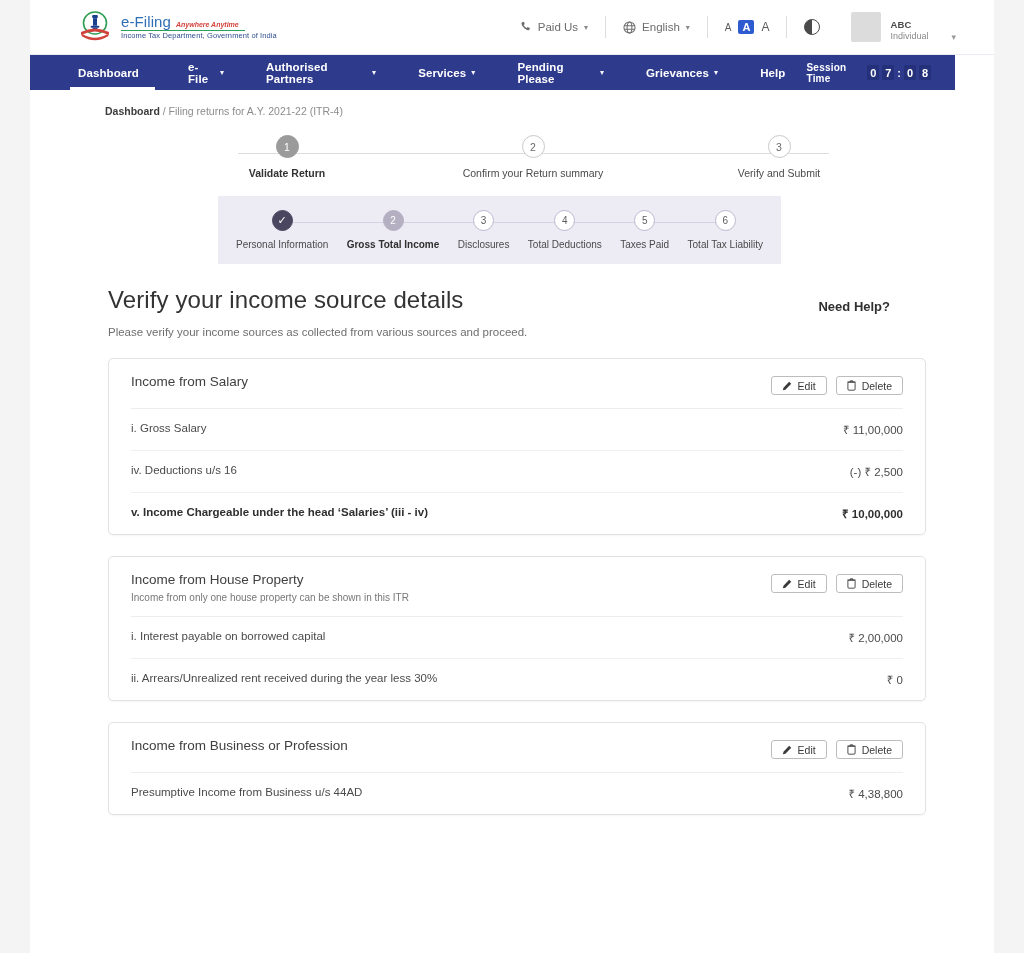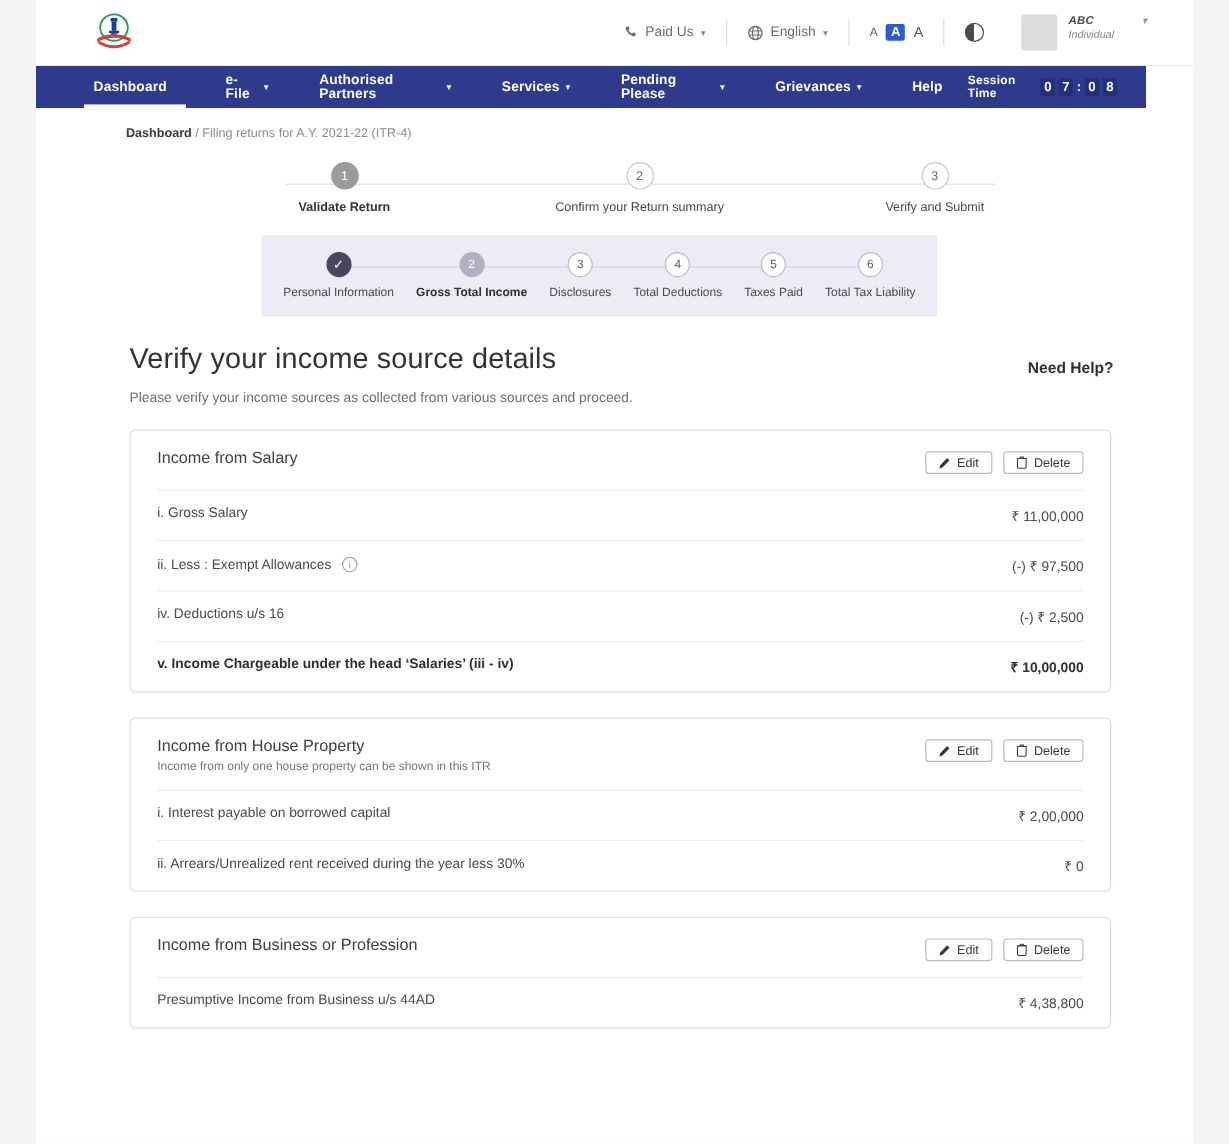--- a/index.html
+++ b/index.html
@@ -34,21 +34,21 @@
   .caret{font-size:8px;color:#8a8a8a;}
   .font-sizer{display:flex;align-items:center;gap:7px;padding:0 17px;}
   .fs{font-size:11px;color:#5a5a5a;}
   .fs.sel{background:#2f5bd0;color:#fff;padding:1px 4px;border-radius:2px;font-weight:bold;}
   .contrast{padding:0 17px;}
   .contrast-dot{
     width:14px;height:14px;border-radius:50%;
     border:1.6px solid #4a4a4a;
     background:linear-gradient(90deg,#4a4a4a 50%,#ffffff 50%);
   }
-  .profile{display:flex;align-items:flex-start;gap:9px;padding-left:14px;font-style:italic;}
+  .profile{display:flex;align-items:flex-end;gap:9px;padding-left:14px;}
   .avatar{width:30px;height:30px;background:#dcdcdc;border-radius:2px;}
   .profile-txt{line-height:1.25;}
   .profile-name{font-size:9.5px;color:#4a4a4a;font-weight:bold;letter-spacing:.2px;}
   .profile-role{font-size:9px;color:#8a8a8a;}
   .profile-caret{font-size:9px;color:#9a9a9a;margin-left:14px;}
   
   .navbar{
     height:35px;background:#2e3a8c;display:flex;align-items:center;
     padding:0 0 0 48px;box-sizing:border-box;
     width:925px;position:relative;
@@ -99,21 +99,21 @@
     width:21px;height:21px;border-radius:50%;background:#ffffff;border:1px solid #bdb9cf;
     display:flex;align-items:center;justify-content:center;font-size:10px;color:#5d5d5d;box-sizing:border-box;
   }
   .substep.done .sbubble{background:#4b4660;border-color:#4b4660;color:#ffffff;font-size:11px;}
   .substep.current .sbubble{background:#b4b0c2;border-color:#b4b0c2;color:#ffffff;}
   .sub-label{margin-top:8px;font-size:10px;color:#4a4a4a;white-space:nowrap;}
   .substep.current .sub-label{font-weight:bold;color:#2f2f2f;}
   
   .head{display:flex;align-items:flex-end;padding:22px 0 0 78px;}
   h1{margin:0;font-size:24px;font-weight:400;color:#333333;letter-spacing:.1px;}
-  .need-help{margin-left:auto;margin-right:66px;font-size:13px;font-weight:bold;color:#2f2f2f;}
+  .need-help{margin-left:auto;margin-right:104px;font-size:13px;font-weight:bold;color:#2f2f2f;}
   .subtitle{padding:12px 0 0 78px;font-size:11.5px;color:#6f6f6f;}
   
   .cards{padding:20px 68px 0 78px;}
   .card{
     border:1px solid #e2e2e2;border-radius:5px;background:#ffffff;
     box-shadow:0 1px 2px rgba(0,0,0,.04);margin-bottom:21px;
     padding:0 22px;
   }
   .card-head{display:flex;align-items:flex-start;padding:15px 0 13px 0;border-bottom:1px solid #ededed;}
   .card-title{font-size:13.5px;color:#404040;font-weight:400;}
@@ -149,20 +149,28 @@
         <svg width="34" height="34" viewBox="0 0 34 34">
           <ellipse cx="17" cy="13" rx="11.5" ry="11" fill="none" stroke="#2f9e54" stroke-width="1.6"></ellipse>
           <rect x="14.2" y="5" width="5.6" height="3.2" rx="1" fill="#1b3f8f"></rect>
           <rect x="15" y="8.2" width="4" height="7.5" fill="#1b3f8f"></rect>
           <rect x="12.6" y="15.7" width="8.8" height="2" rx="1" fill="#1b3f8f"></rect>
           <rect x="14.6" y="17.7" width="4.8" height="2.6" fill="#1b3f8f"></rect>
           <path d="M3 22 Q17 15 31 22 L31 25 Q17 18 3 25 Z" fill="#d2423c"></path>
           <path d="M4 25 Q17 33 30 25" fill="none" stroke="#d2423c" stroke-width="2.4"></path>
         </svg>
       </div>
+      <div class="brand-text">
+        <div class="brand-line1">
+          <span class="brand-efiling">e-Filing</span>
+          <span class="brand-tag">Anywhere Anytime</span>
+        </div>
+        <div class="brand-rule"></div>
+        <div class="brand-line2">Income Tax Department, Government of India</div>
+      </div>
     </div>
 
     <div class="topbar-right">
       <div class="tb-item">
         <span>
           <svg width="12" height="12" viewBox="0 0 14 14">
               <path d="M2.6 1.4 4.4 1 5.6 3.6 4.3 4.6c.6 1.6 2 3 3.6 3.6l1-1.3 2.6 1.2-.4 1.8c-.2.7-.9 1-1.6.9C5.9 10.2 2.4 6.7 1.7 3 1.6 2.3 1.9 1.6 2.6 1.4Z" fill="#6d6d6d"></path>
             </svg>
         </span>
         <span>Paid Us</span>
@@ -334,27 +342,20 @@
             <span>Delete</span>
           </div>
         </div>
       </div>
 
       <div class="row">
         <div class="label">i. Gross Salary</div>
         <div class="value">₹ 11,00,000</div>
       </div>
       <div class="row">
-        <div class="label">
-          <span>ii. Less : Exempt Allowances</span>
-          <span class="info-ic">i</span>
-        </div>
-        <div class="value">(-) ₹ 97,500</div>
-      </div>
-      <div class="row">
         <div class="label">iv. Deductions u/s 16</div>
         <div class="value">(-) ₹ 2,500</div>
       </div>
       <div class="row total">
         <div class="label">v. Income Chargeable under the head ‘Salaries’  (iii - iv)</div>
         <div class="value">₹ 10,00,000</div>
       </div>
     </div>
 
     <div class="card">

